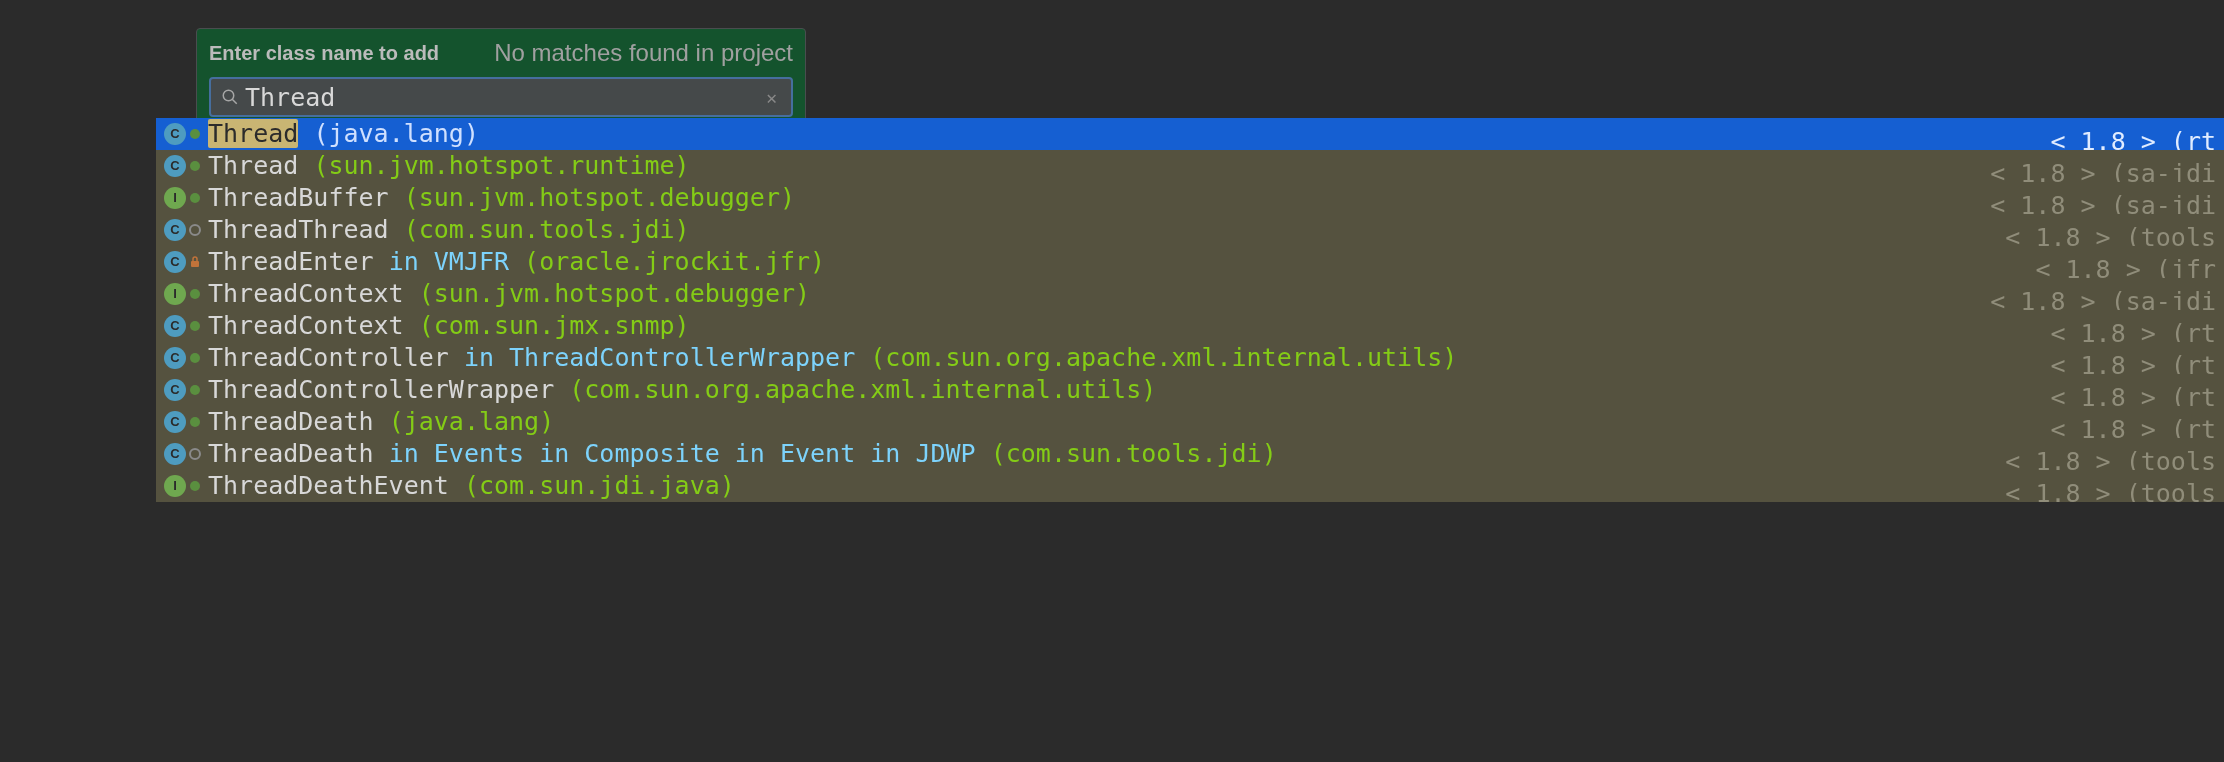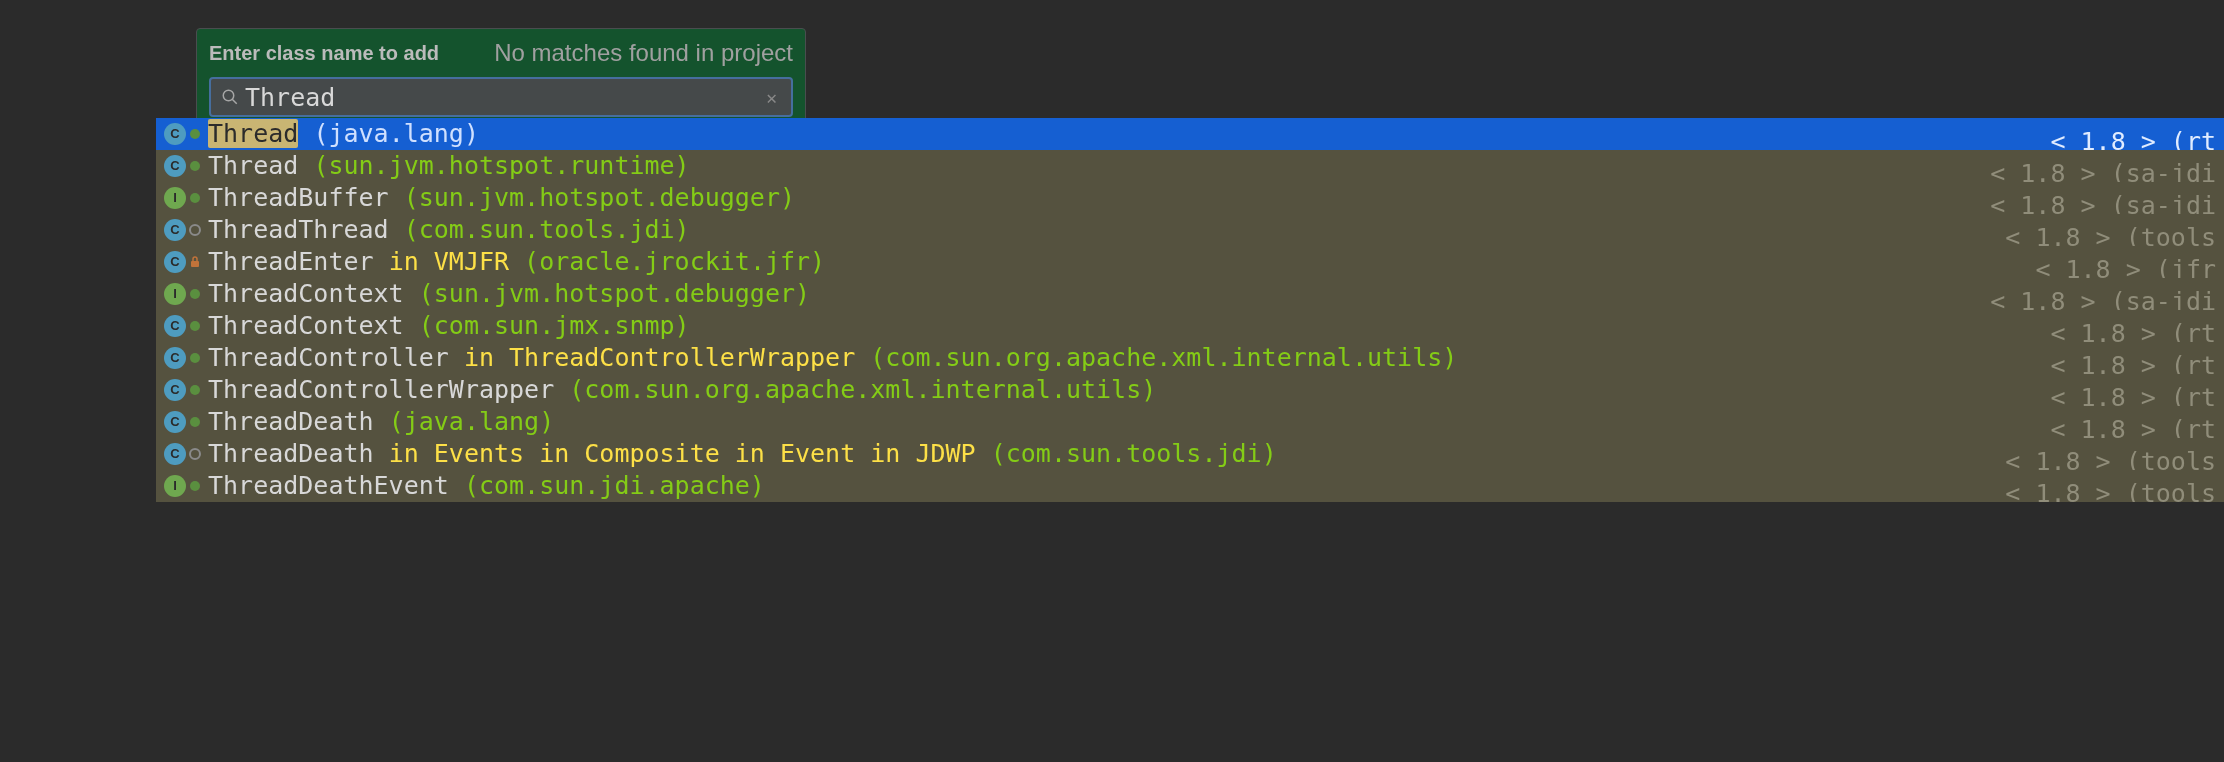--- a/index.html
+++ b/index.html
@@ -118,21 +118,21 @@
     flex-shrink: 0;
   }
   .row-text {
     flex: 1;
     overflow: hidden;
     text-overflow: clip;
   }
   .name { color: #d8d8d8; }
   .row.selected .name { color: #fff; }
   .match-hl { background: #c9b573; color: #2b2b2b; border-radius: 2px; }
-  .in-word { color: #fde047; }
+  .in-word { color: #7dd3fc; }
   .pkg { color: #84cc16; }
   .row.selected .pkg { color: #cfe0ff; }
   .row-meta {
     color: #908d7a;
     padding-left: 20px;
     flex-shrink: 0;
     margin-top: 16px;
   }
   .row.selected .row-meta { color: #e0ecff; }
 </style>
@@ -266,16 +266,16 @@
       <span class="row-text"><span class="name">Thread</span><span class="name">Death</span><span class="in-word"> in Events in Composite in Event in JDWP</span> <span class="pkg">(com.sun.tools.jdi)</span></span>
       <span class="row-meta">&lt; 1.8 &gt; (tools</span>
     </div>
     <div class="row">
       <span class="row-icons">
         <span class="kind-icon kind-interface"></span>
         <svg class="mod-icon" viewBox="0 0 14 14">
           <circle cx="7" cy="7" r="5" fill="#5a8f3f"></circle>
         </svg>
       </span>
-      <span class="row-text"><span class="name">Thread</span><span class="name">DeathEvent</span> <span class="pkg">(com.sun.jdi.apache)</span></span>
+      <span class="row-text"><span class="name">Thread</span><span class="name">DeathEvent</span> <span class="pkg">(com.sun.jdi.java)</span></span>
       <span class="row-meta">&lt; 1.8 &gt; (tools</span>
     </div>
   </div>
 
 </body></html>

